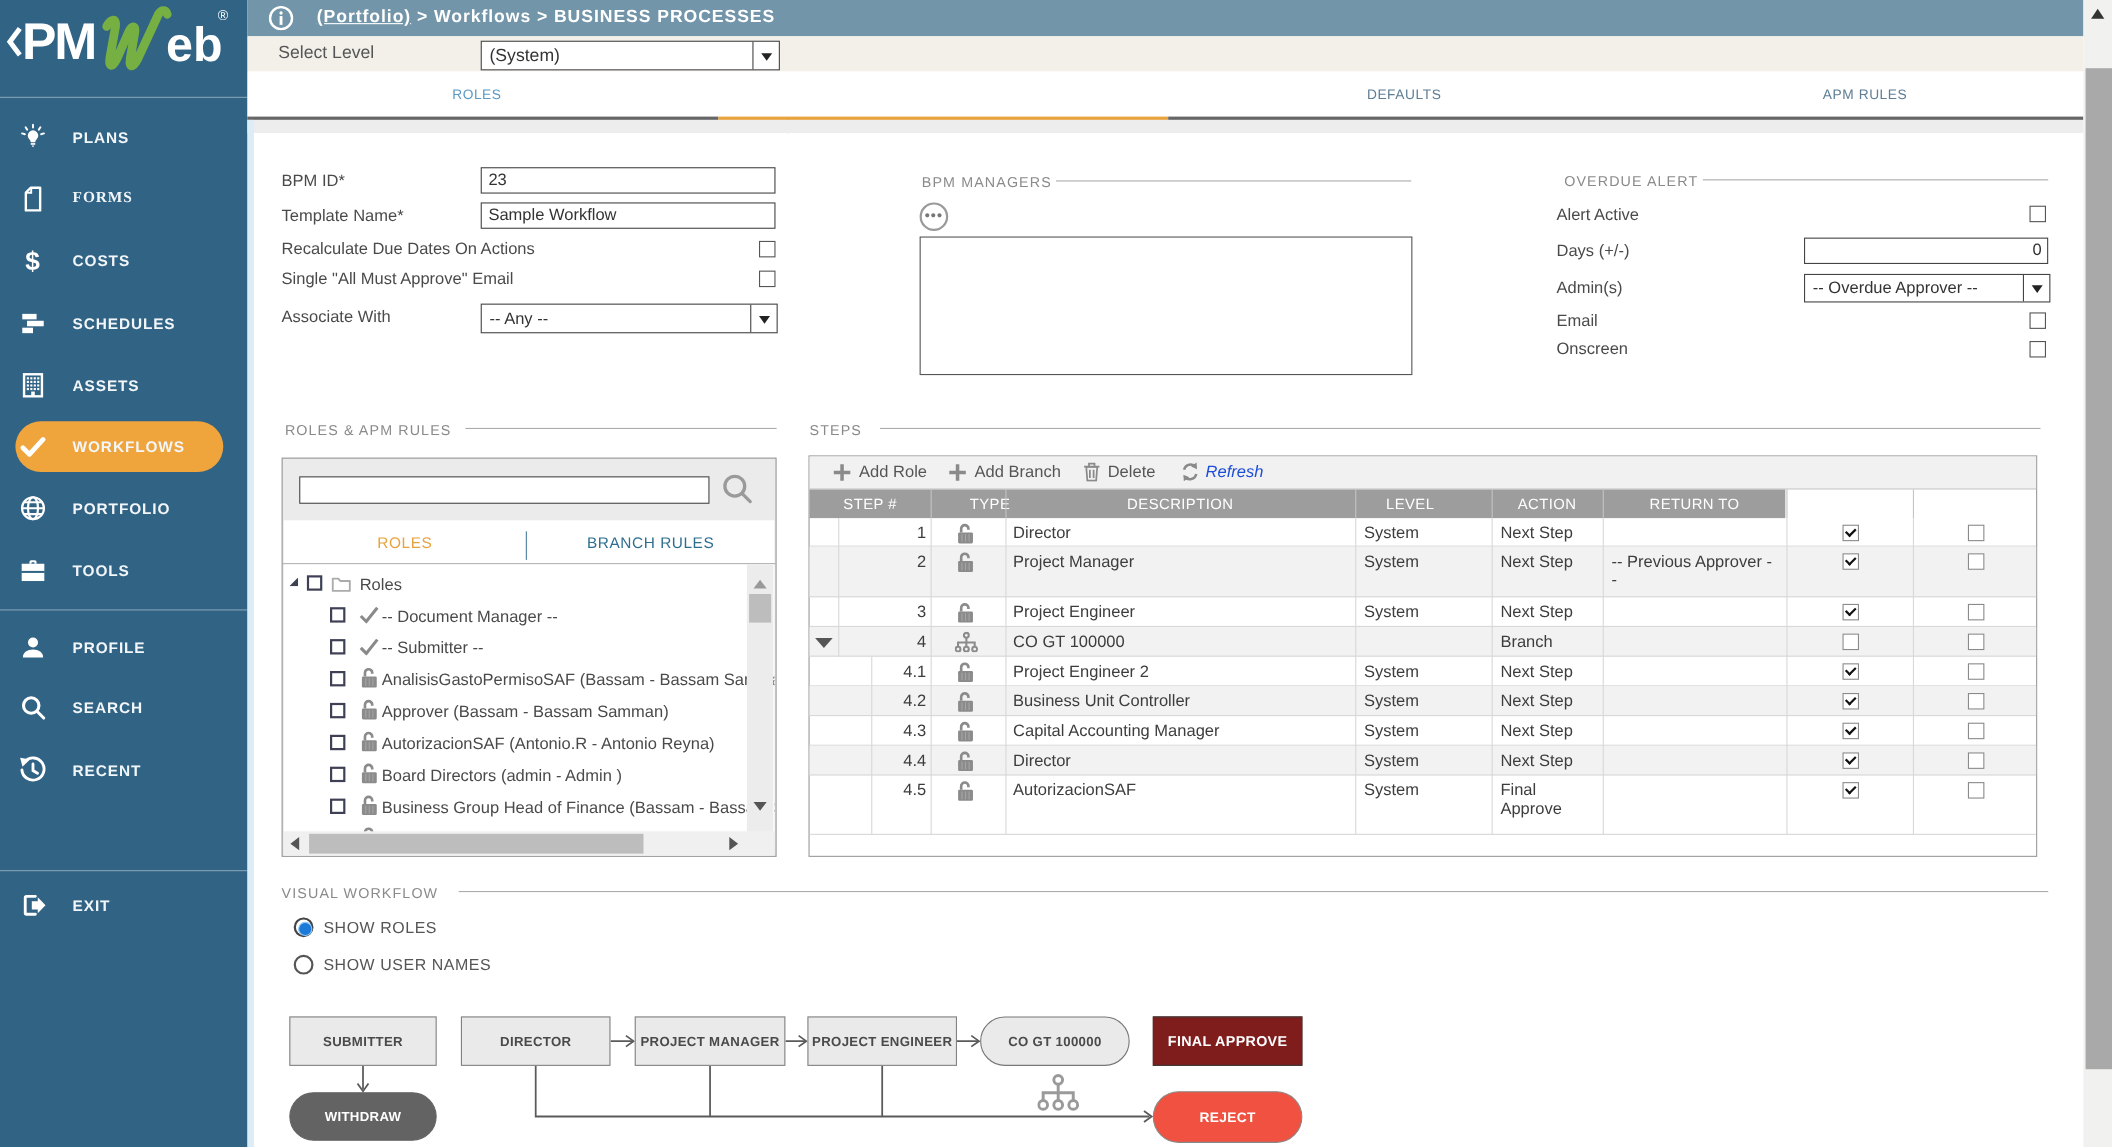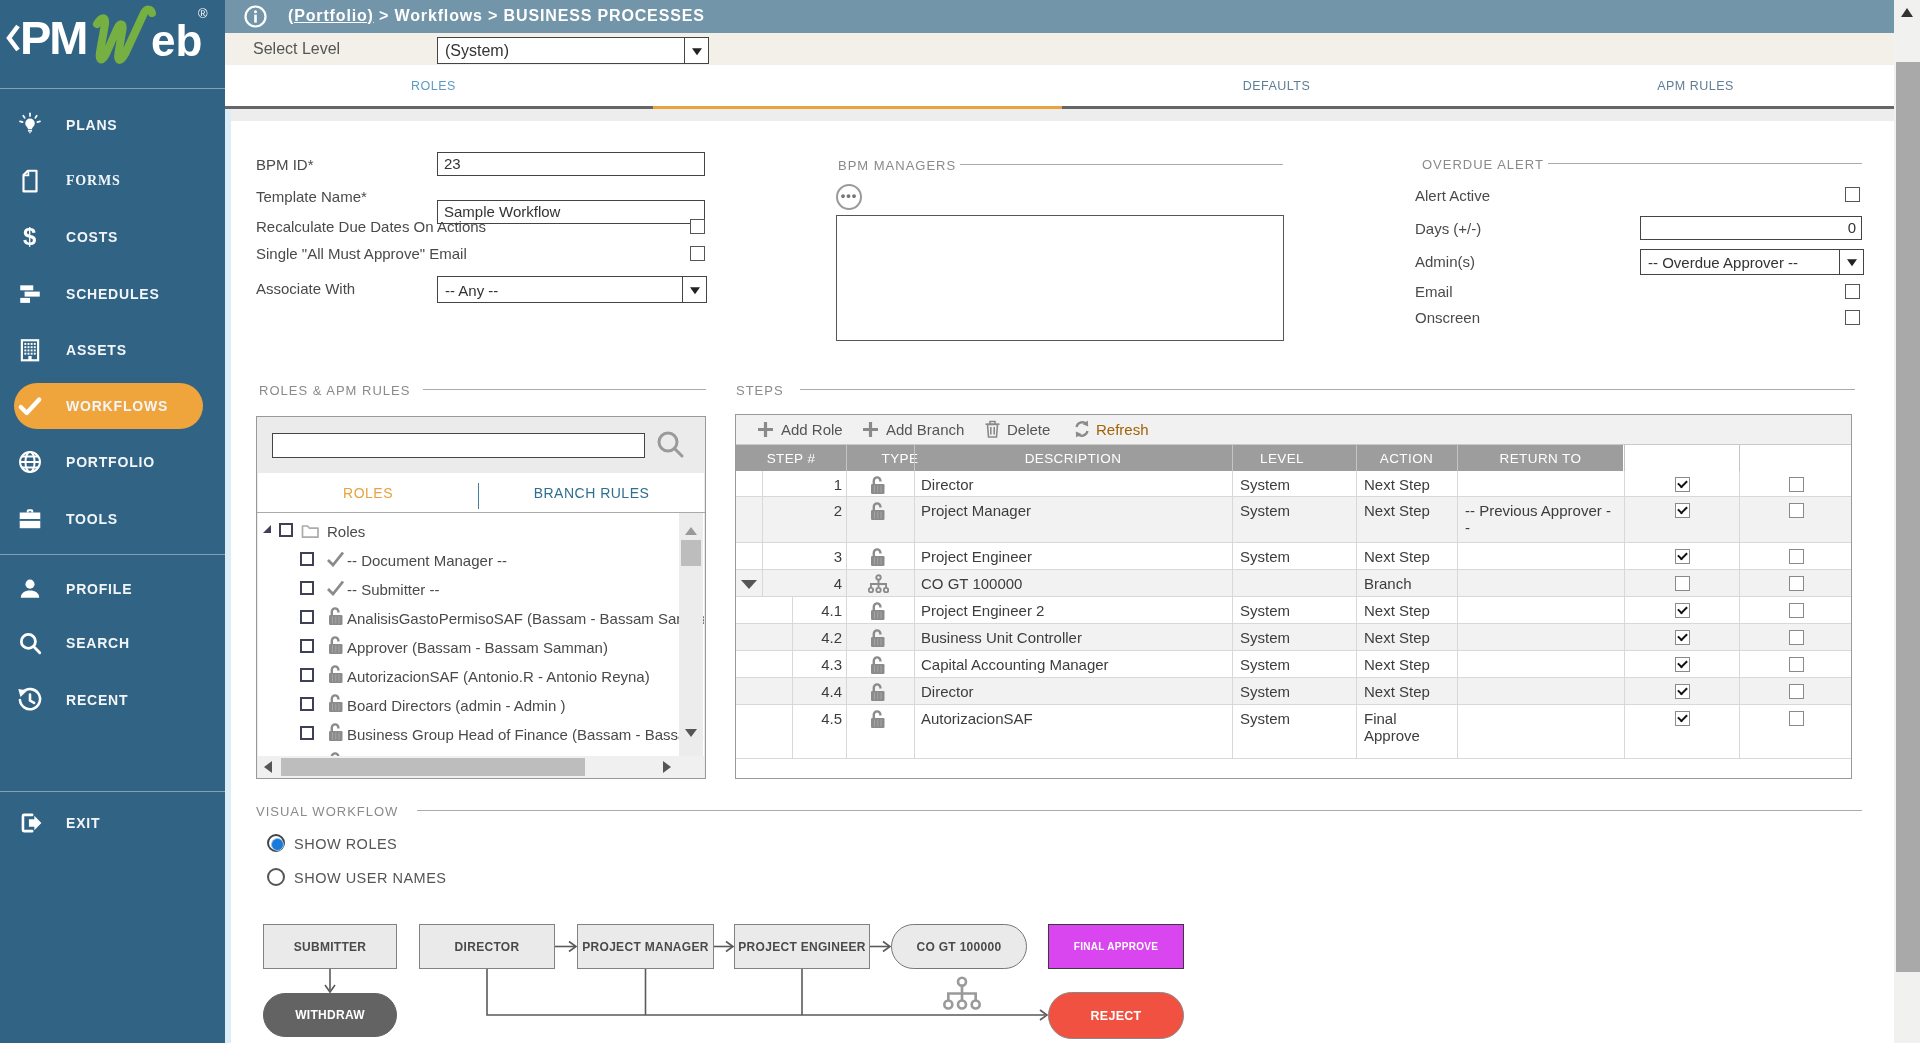--- a/index.html
+++ b/index.html
@@ -231,21 +231,21 @@
   <div class="abs" style="left:837px;top:41px;width:832px;height:3px;background:#666;"></div>
   <div class="abs" style="left:491px;top:44px;width:1px;height:14px;background:#555;"></div>
 </div>
 <div id="graystrip"></div>
 <div id="bluestrip"></div>
 <div id="content"></div>
 
 <div class="lbl" style="left:256px;top:156px;">BPM ID*</div>
 <div class="inp" style="left:437px;top:152px;width:268px;height:24px;box-sizing:border-box;line-height:22px;padding-left:6px;">23</div>
 <div class="lbl" style="left:256px;top:188px;">Template Name*</div>
-<div class="inp" style="left:437px;top:200px;width:268px;height:24px;box-sizing:border-box;line-height:22px;padding-left:6px;">Sample Workflow</div>
+<div class="inp" style="left:437px;top:184px;width:268px;height:24px;box-sizing:border-box;line-height:22px;padding-left:6px;">Sample Workflow</div>
 <div class="lbl" style="left:256px;top:218px;">Recalculate Due Dates On Actions</div>
 <div class="cb" style="left:690px;top:219px;"></div>
 <div class="lbl" style="left:256px;top:245px;">Single "All Must Approve" Email</div>
 <div class="cb" style="left:690px;top:246px;"></div>
 <div class="lbl" style="left:256px;top:280px;">Associate With</div>
 <div class="selbox" style="left:437px;top:276px;width:268px;height:25px;">
     <span class="txt">-- Any --</span>
     <span class="ab">
       <span class="tri"></span>
     </span>
@@ -299,21 +299,21 @@
   </svg>
 <div class="gtx" style="left:1007px;top:421px;color:#555;">Delete</div>
 <svg class="abs" style="left:1073px;top:420px;" width="18" height="18" viewBox="0 0 18 18">
     <g fill="none" stroke="#8a8a8a" stroke-width="2.3">
       <path d="M3.5,7A6,6 0 0 1 14,4.5"></path>
       <path d="M14.5,11A6,6 0 0 1 4,13.5"></path>
     </g>
     <polygon points="14.8,0.5 15.2,6.5 9.8,4.2" fill="#8a8a8a"></polygon>
     <polygon points="3.2,17.5 2.8,11.5 8.2,13.8" fill="#8a8a8a"></polygon>
   </svg>
-<div class="gtx" style="left:1096px;top:421px;color:#a16207;">Refresh</div>
+<div class="gtx" style="left:1096px;top:421px;color:#1d4ed8;font-style:italic;">Refresh</div>
 <div class="abs" style="left:736px;top:445px;width:887px;height:26px;background:#9D9D9D;">
   <div class="ghc" style="left:0;width:110px;">STEP #</div>
   <div class="ghc" style="left:110px;width:68px;margin-left:20px;">TYPE</div>
   <div class="ghc" style="left:178px;width:318px;">DESCRIPTION</div>
   <div class="ghc" style="left:484px;width:124px;">LEVEL</div>
   <div class="ghc" style="left:620px;width:101px;">ACTION</div>
   <div class="ghc" style="left:721px;width:167px;">RETURN TO</div>
   <div class="ghc" style="left:888px;width:115px;">DELEGATE</div>
   <div class="ghc" style="left:1003px;width:112px;">DOCUSIGN</div>
   <div class="abs" style="left:110px;top:0;width:1px;height:26px;background:#C4C4C4;"></div>
@@ -537,21 +537,21 @@
       <path d="M815,110L822,115L815,120"></path>
     <line x1="420.5" y1="69" x2="420.5" y2="115"></line>
     <line x1="577" y1="69" x2="577" y2="115"></line>
   </g>
 </svg>
 <div class="fbox" style="left:263px;top:924px;width:134px;height:45px;">SUBMITTER</div>
 <div class="fbox" style="left:419px;top:924px;width:136px;height:45px;">DIRECTOR</div>
 <div class="fbox" style="left:577px;top:924px;width:137px;height:45px;">PROJECT MANAGER</div>
 <div class="fbox" style="left:734px;top:924px;width:136px;height:45px;">PROJECT ENGINEER</div>
 <div class="fbox" style="left:891px;top:924px;width:136px;height:45px;border-radius:23px;border-color:#777;background:#EAEAEA;">CO GT 100000</div>
-<div class="fbox" style="left:1048px;top:924px;width:136px;height:45px;background:#d946ef;border:1px solid #3a3a3a;color:#fff;font-size:10px;">FINAL APPROVE</div>
+<div class="fbox" style="left:1048px;top:924px;width:136px;height:45px;background:#7f1d1d;border:1px solid #3a3a3a;color:#fff;font-size:13px;">FINAL APPROVE</div>
 <svg class="abs" style="left:943px;top:976px;" width="38" height="34" viewBox="0 0 20 17.5">
     <g fill="none" stroke="#9a9a9a" stroke-width="1.4">
       <circle cx="10" cy="2.8" r="2.1"></circle>
       <line x1="10" y1="5" x2="10" y2="9"></line>
       <path d="M2.8,12.5V9H17.2V12.5"></path>
       <line x1="10" y1="9" x2="10" y2="12.5"></line>
       <circle cx="2.8" cy="14.8" r="2.1"></circle>
       <circle cx="10" cy="14.8" r="2.1"></circle>
       <circle cx="17.2" cy="14.8" r="2.1"></circle>
     </g>

